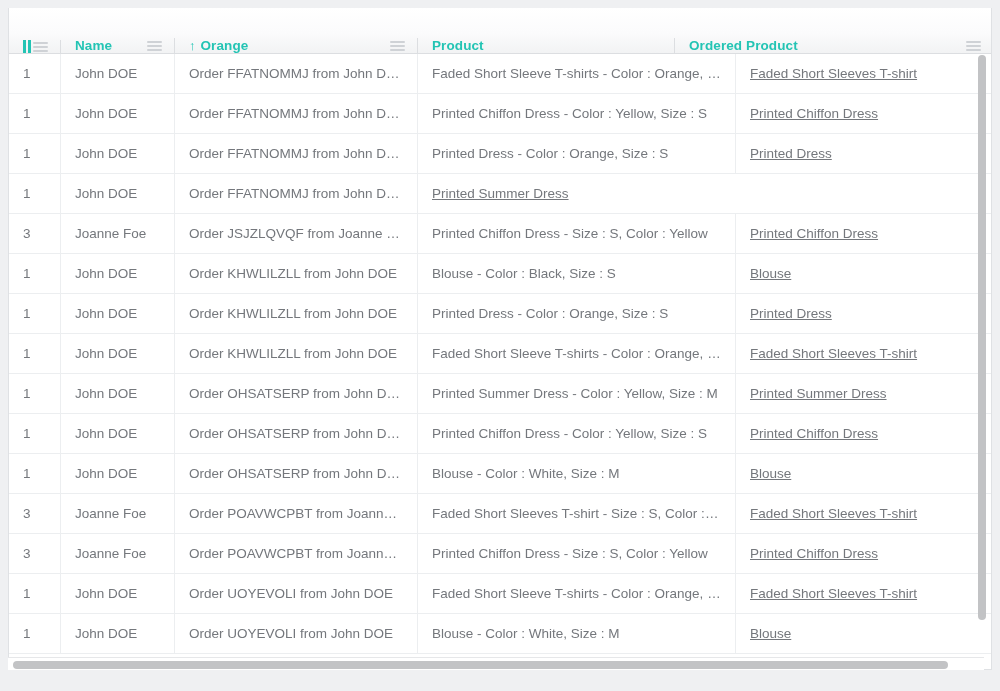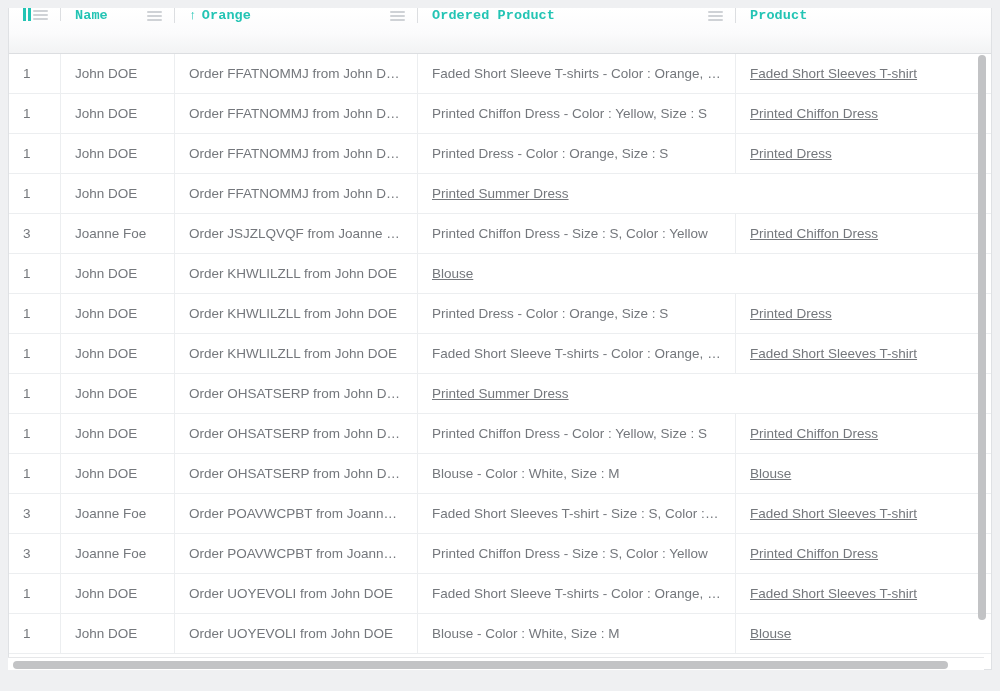--- a/index.html
+++ b/index.html
@@ -28,22 +28,21 @@
   }
 
   
   .grid-header {
     position: absolute;
     left: 0; top: 0;
     width: 984px; height: 46px;
     background: linear-gradient(to bottom, #ffffff 0%, #fbfbfc 55%, #f2f3f4 100%);
     border-bottom: 1px solid #dcdee1;
     display: flex;
-    align-items: flex-start;
-    font-family: Liberation Mono, monospace;
+    align-items: flex-end;
   }
   .hcell {
     position: relative;
     display: flex;
     align-items: center;
     padding: 0 14px;
     border-right: 1px solid #dcdee1;
     overflow: hidden;
     flex: none;
   }
@@ -203,33 +202,33 @@
       <div class="hcell c2">
         <span class="sort-arrow">↑</span>
         <span class="htitle">Orange</span>
         <span class="menu-icon">
             <i></i>
             <i></i>
             <i></i>
           </span>
       </div>
 
+      <div class="hcell c4">
+        <span class="htitle">Product</span>
+      </div>
+
       <div class="hcell c3">
         <span class="htitle">Ordered Product</span>
         <span class="menu-icon">
             <i></i>
             <i></i>
             <i></i>
           </span>
       </div>
 
-      <div class="hcell c4">
-        <span class="htitle">Product</span>
-      </div>
-
     </div>
 
     <div class="grid-body" id="grid-body">
         <div class="grid-row">
           <div class="cell c0">
             <span>1</span>
           </div>
           <div class="cell c1">
             <span>John DOE</span>
           </div>
@@ -311,20 +310,23 @@
         <div class="grid-row">
           <div class="cell c0">
             <span>1</span>
           </div>
           <div class="cell c1">
             <span>John DOE</span>
           </div>
           <div class="cell c2">
             <span>Order KHWLILZLL from John DOE</span>
           </div>
+          <div class="cell c3">
+            <span>Blouse - Color : Black, Size : S</span>
+          </div>
           <div class="cell c4">
             <span>Blouse</span>
           </div>
         </div>
         <div class="grid-row">
           <div class="cell c0">
             <span>1</span>
           </div>
           <div class="cell c1">
             <span>John DOE</span>
@@ -358,20 +360,23 @@
         </div>
         <div class="grid-row">
           <div class="cell c0">
             <span>1</span>
           </div>
           <div class="cell c1">
             <span>John DOE</span>
           </div>
           <div class="cell c2">
             <span>Order OHSATSERP from John DOE</span>
+          </div>
+          <div class="cell c3">
+            <span>Printed Summer Dress - Color : Yellow, Size : M</span>
           </div>
           <div class="cell c4">
             <span>Printed Summer Dress</span>
           </div>
         </div>
         <div class="grid-row">
           <div class="cell c0">
             <span>1</span>
           </div>
           <div class="cell c1">

